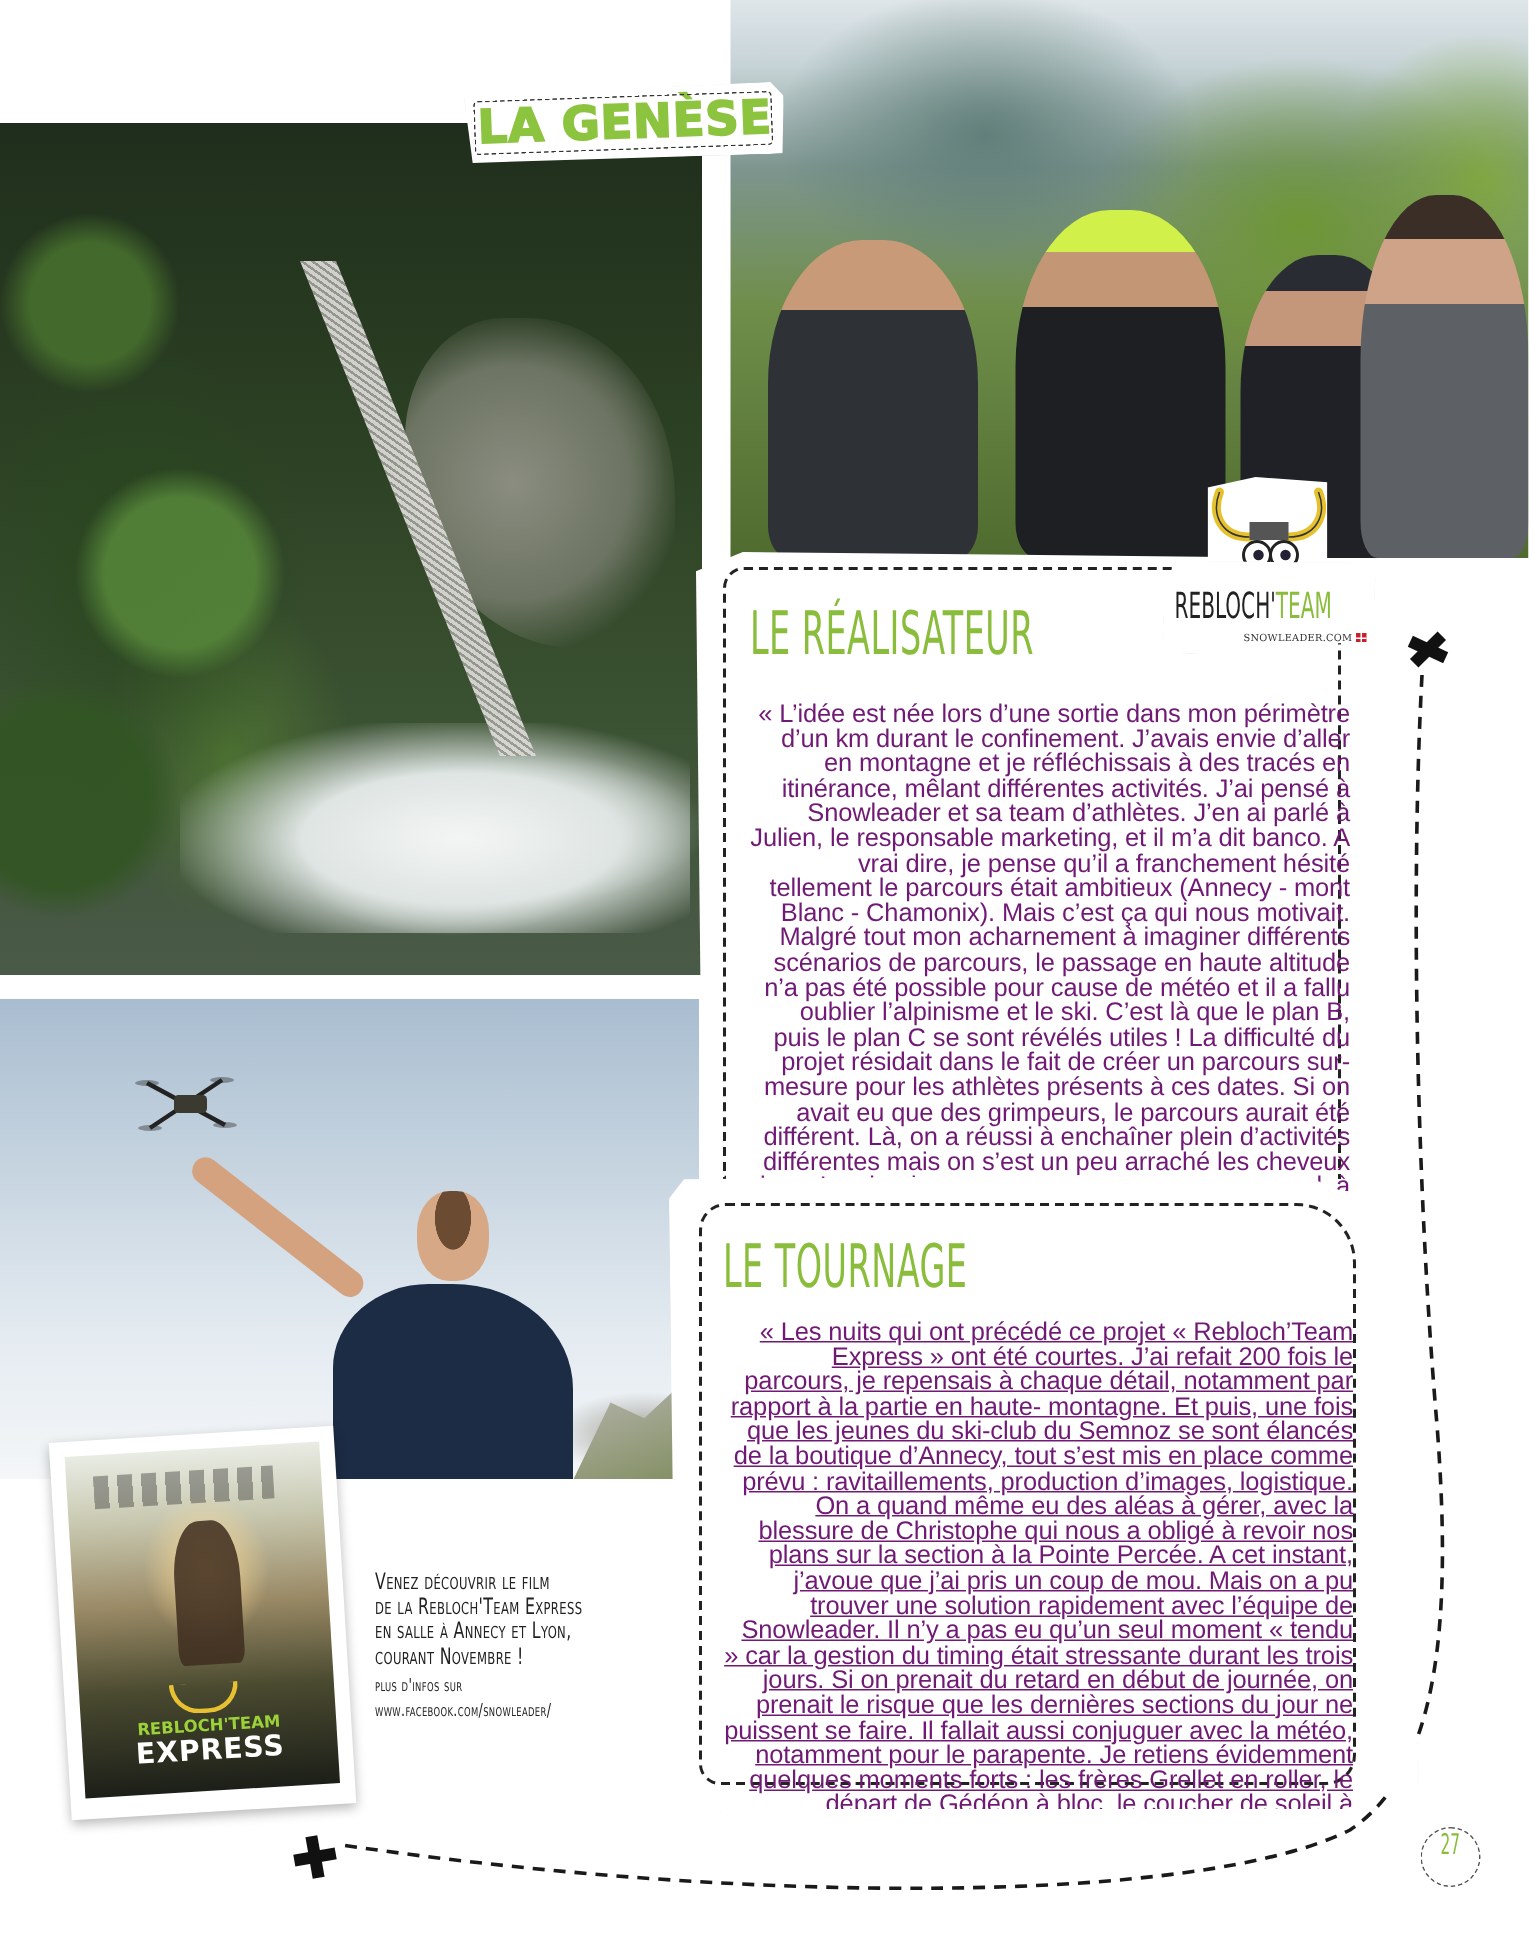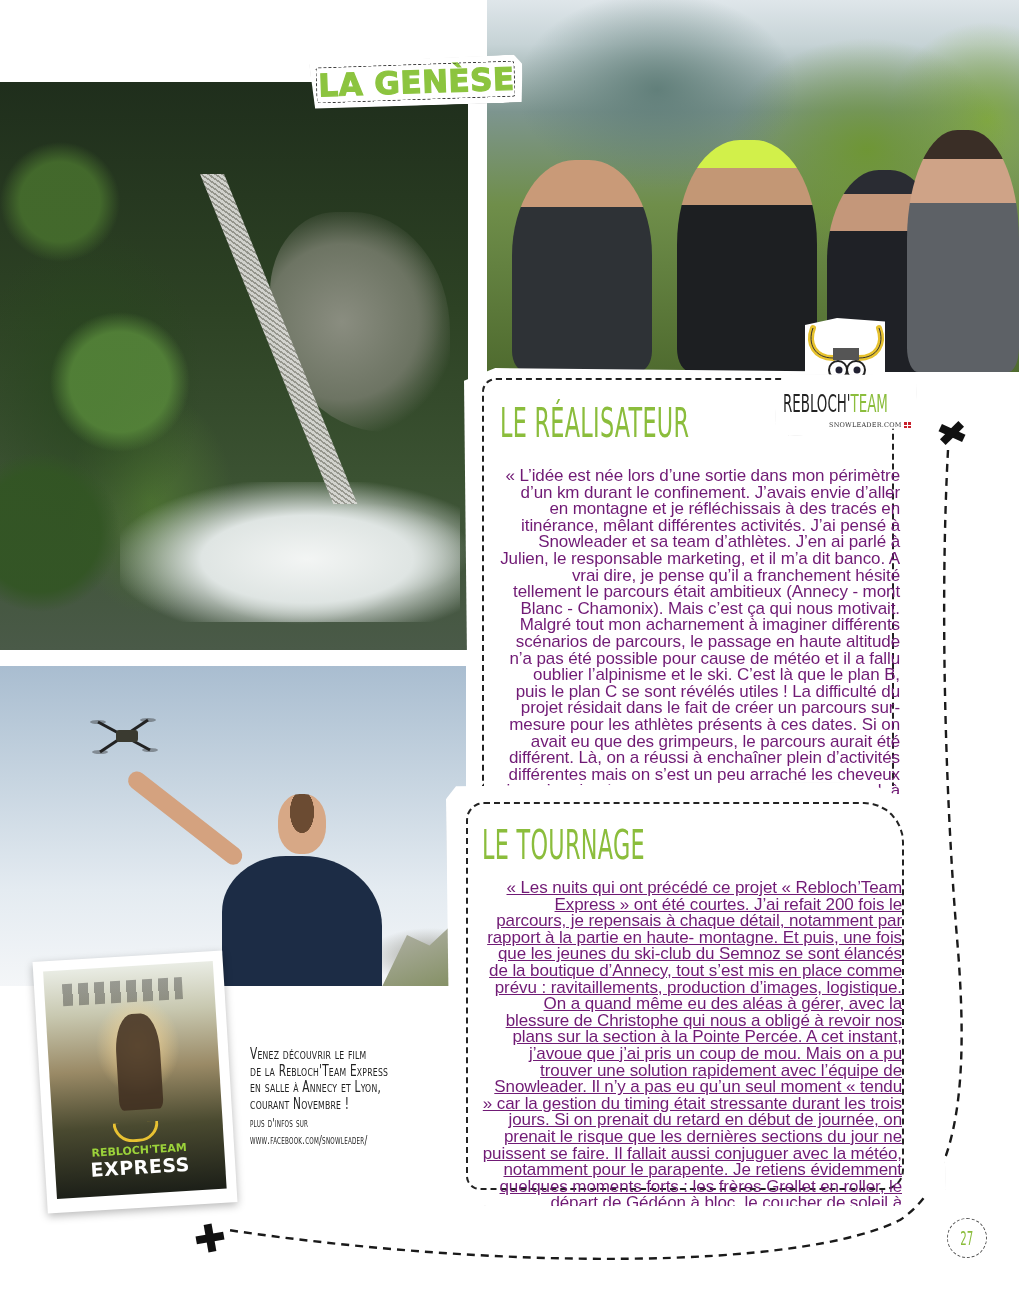--- a/index.html
+++ b/index.html
@@ -198,21 +198,21 @@
     #promo .line { font-size: 15px; line-height: 16.5px; font-variant: small-caps; letter-spacing: 0.3px;
       transform: scaleX(0.78); transform-origin: left center; white-space: nowrap; }
     #promo .small { font-size: 12px; line-height: 17px; font-variant: small-caps; letter-spacing: 0.3px;
       transform: scaleX(0.78); transform-origin: left center; white-space: nowrap; }
     #promo .info { margin-top: 3px; }
 
     
     #page-num {
       position: absolute; left: 947px; top: 1218px; width: 40px; height: 40px;
       border: 1.5px dashed #555; border-radius: 50%;
-      display: flex; align-items: center; justify-content: center;
+      display: flex; align-items: flex-start; justify-content: center;
     }
     #page-num span { font-family: "DejaVu Sans Condensed", "DejaVu Sans", sans-serif; color: #8bbd3c; font-size: 19px;
       transform: scaleX(0.6); }
   </style>
 </head>
 <body>
 
 <div id="photo-bridge" class="photo">
   <div class="foliage"></div>
   <div class="rock"></div>

